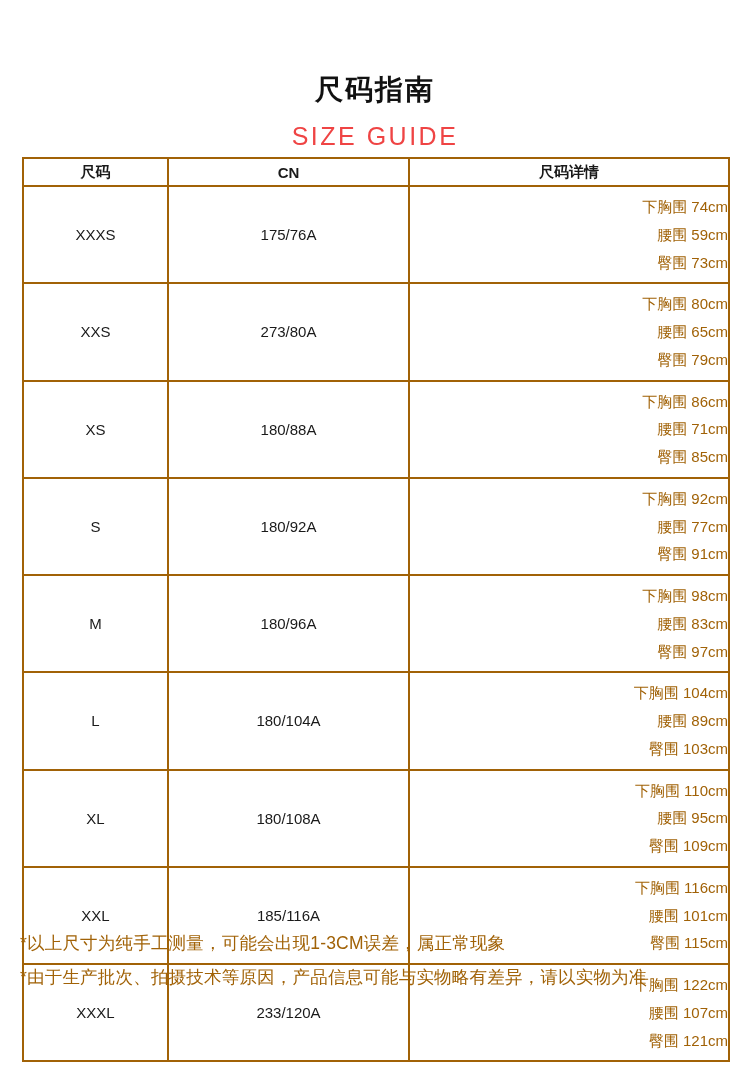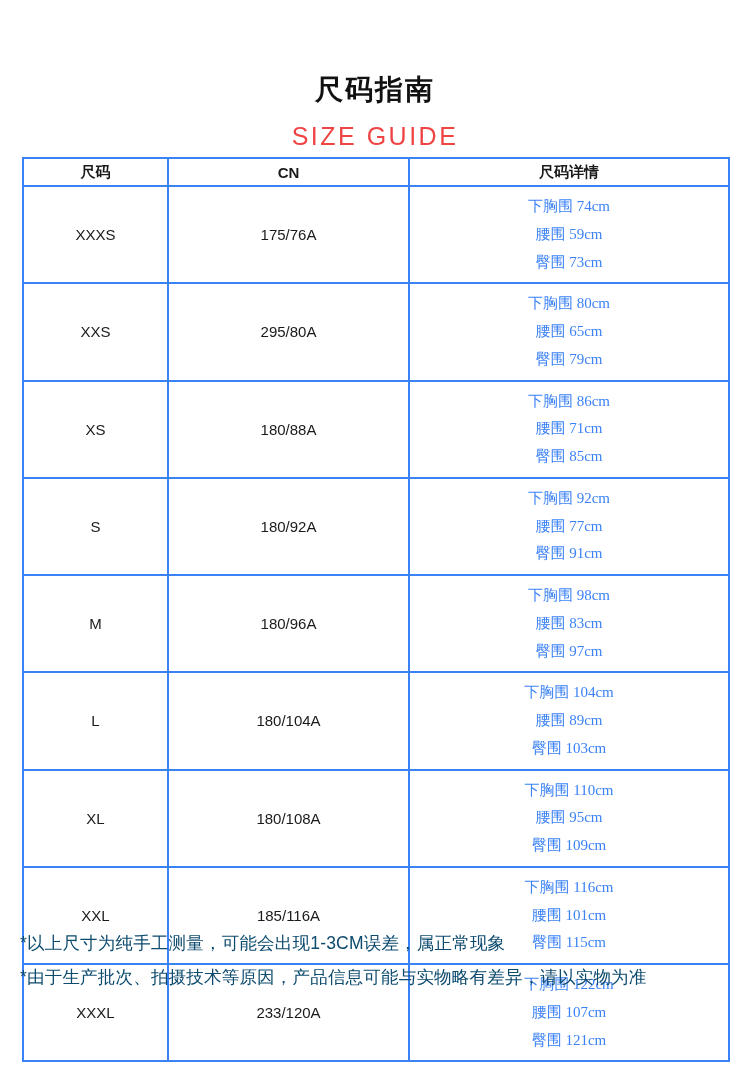--- a/index.html
+++ b/index.html
@@ -60,21 +60,21 @@
     border-collapse: collapse;
     table-layout: fixed;
   }
 
   table.size-table col.c-size   { width: 145px; }
   table.size-table col.c-cn     { width: 241px; }
   table.size-table col.c-detail { width: 320px; }
 
   table.size-table th,
   table.size-table td {
-    border: 2px solid #3b82f6;
+    border: 2px solid #a16207;
     text-align: center;
     vertical-align: middle;
     color: #1a1a1a;
   }
 
   table.size-table th {
     height: 28px;
     font-size: 15px;
     font-weight: bold;
     padding: 2px 0;
@@ -88,38 +88,37 @@
   }
 
   .detail-cell {
     padding: 6px 0 !important;
   }
 
   .detail-line {
     display: block;
     font-size: 15px;
     line-height: 1.85;
-    text-align: center;
-    color: #3b82f6;
+    text-align: right;
+    color: #a16207;
     white-space: nowrap;
-    font-family: Liberation Serif, serif;
   }
 
   
   .notes {
     position: absolute;
     left: 20px;
     top: 926px;
     width: 712px;
   }
 
   .note-line {
     font-size: 17.5px;
     line-height: 1.95;
-    color: #0c4a6e;
+    color: #a16207;
     letter-spacing: 0.2px;
     white-space: normal;
   }
 </style>
 </head>
 <body>
 
 <div class="page">
 
   <div class="title-block">
@@ -148,21 +147,21 @@
           <td>175/76A</td>
           <td class="detail-cell">
             <span class="detail-line">下胸围 74cm</span>
             <span class="detail-line">腰围 59cm</span>
             <span class="detail-line">臀围 73cm</span>
           </td>
         </tr>
 
         <tr>
           <td>XXS</td>
-          <td>295/80A</td>
+          <td>273/80A</td>
           <td class="detail-cell">
             <span class="detail-line">下胸围 80cm</span>
             <span class="detail-line">腰围 65cm</span>
             <span class="detail-line">臀围 79cm</span>
           </td>
         </tr>
 
         <tr>
           <td>XS</td>
           <td>180/88A</td>

